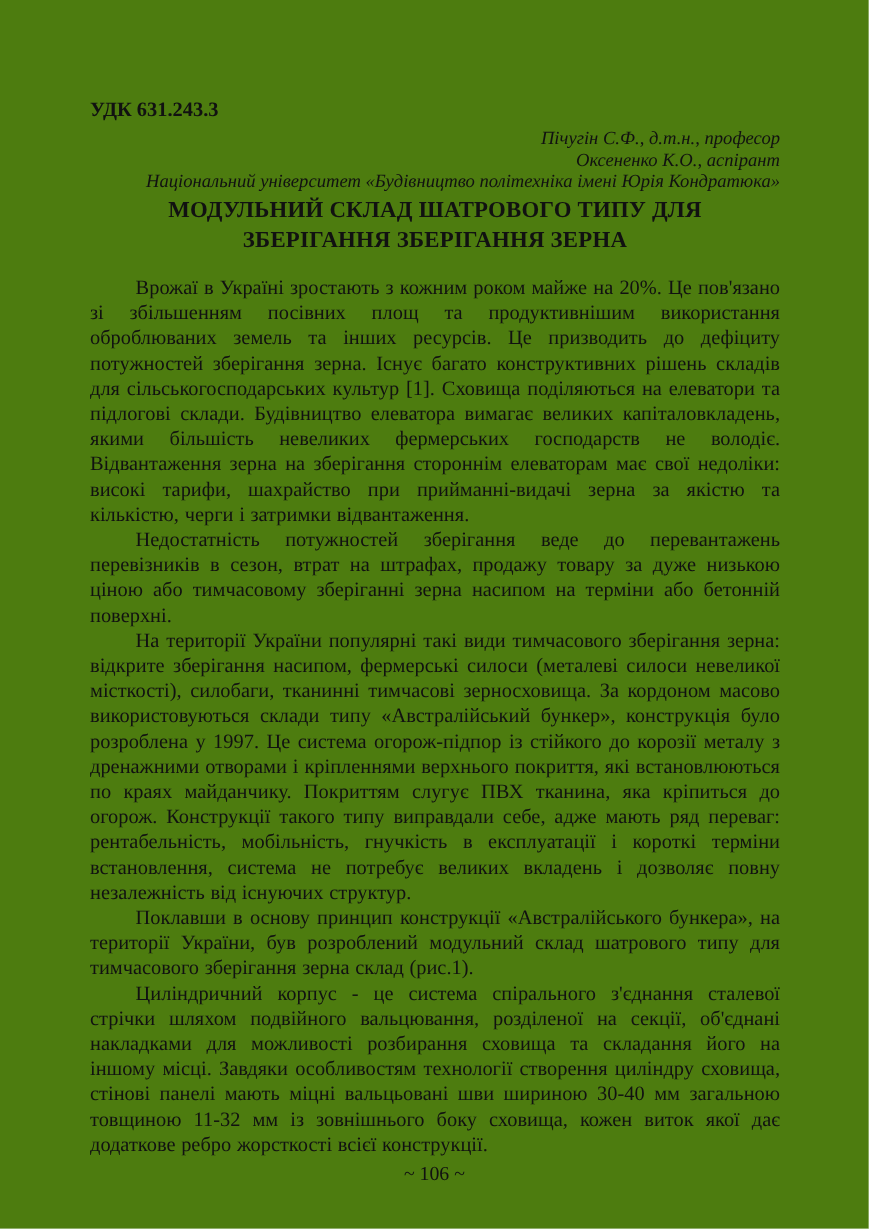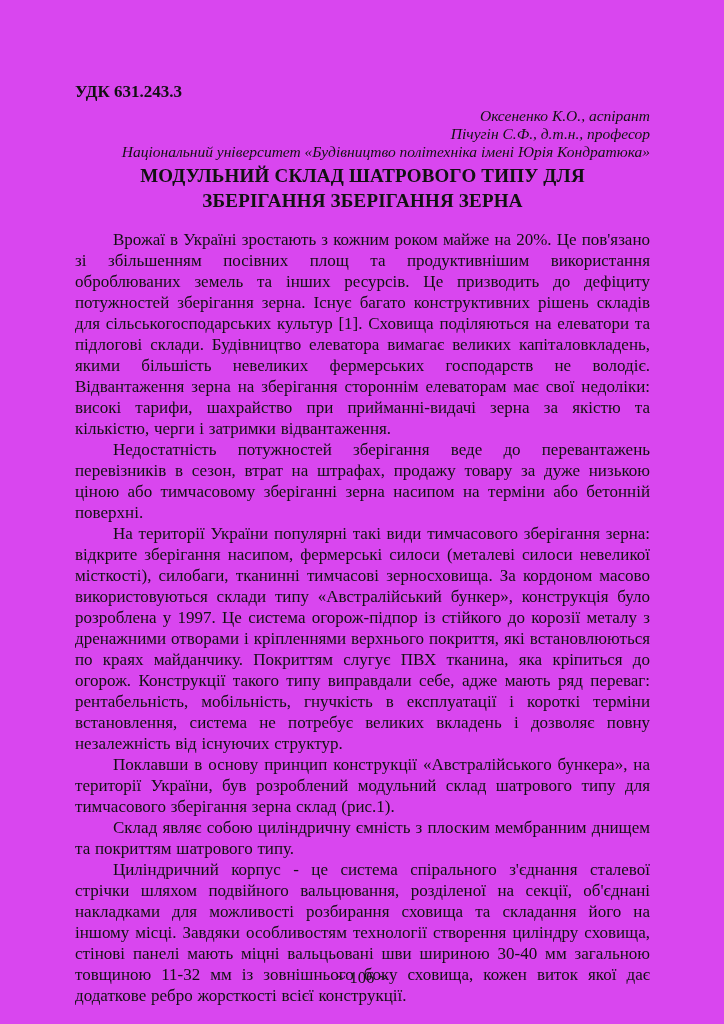--- a/index.html
+++ b/index.html
@@ -4,21 +4,21 @@
 <style>
   html, body {
     margin: 0;
     padding: 0;
     background: #ffffff;
   }
   .page {
     position: relative;
     width: 724px;
     height: 1024px;
-    background: #d946ef;
+    background: #4d7c0f;
     color: #111111;
     font-family: "Liberation Serif", "DejaVu Serif", serif;
     box-sizing: border-box;
     padding: 82px 74px 0 75px;
     overflow: hidden;
   }
   .udc {
     font-weight: bold;
     font-size: 17px;
     line-height: 20px;
@@ -61,34 +61,33 @@
   }
 </style>
 </head>
 <body>
 
 <div class="page">
 
   <div class="udc">УДК 631.243.3</div>
 
   <div class="authors">
+    <div>Пічугін С.Ф., д.т.н., професор</div>
     <div>Оксененко К.О., аспірант</div>
-    <div>Пічугін С.Ф., д.т.н., професор</div>
     <div>Національний університет «Будівництво політехніка імені Юрія Кондратюка»</div>
   </div>
 
   <h1 class="title">
     <span>МОДУЛЬНИЙ СКЛАД ШАТРОВОГО ТИПУ ДЛЯ</span><br>
     <span>ЗБЕРІГАННЯ ЗБЕРІГАННЯ ЗЕРНА</span>
   </h1>
 
   <div class="body-text">
     <p>Врожаї в Україні зростають з кожним роком майже на 20%. Це пов'язано зі збільшенням посівних площ та продуктивнішим використання оброблюваних земель та інших ресурсів. Це призводить до дефіциту потужностей зберігання зерна. Існує багато конструктивних рішень складів для сільськогосподарських культур [1]. Сховища поділяються на елеватори та підлогові склади. Будівництво елеватора вимагає великих капіталовкладень, якими більшість невеликих фермерських господарств не володіє. Відвантаження зерна на зберігання стороннім елеваторам має свої недоліки: високі тарифи, шахрайство при прийманні-видачі зерна за якістю та кількістю, черги і затримки відвантаження.</p>
     <p>Недостатність потужностей зберігання веде до перевантажень перевізників в сезон, втрат на штрафах, продажу товару за дуже низькою ціною або тимчасовому зберіганні зерна насипом на терміни або бетонній поверхні.</p>
     <p>На території України популярні такі види тимчасового зберігання зерна: відкрите зберігання насипом, фермерські силоси (металеві силоси невеликої місткості), силобаги, тканинні тимчасові зерносховища. За кордоном масово використовуються склади типу «Австралійський бункер», конструкція було розроблена у 1997. Це система огорож-підпор із стійкого до корозії металу з дренажними отворами і кріпленнями верхнього покриття, які встановлюються по краях майданчику. Покриттям слугує ПВХ тканина, яка кріпиться до огорож. Конструкції такого типу виправдали себе, адже мають ряд переваг: рентабельність, мобільність, гнучкість в експлуатації і короткі терміни встановлення, система не потребує великих вкладень і дозволяє повну незалежність від існуючих структур.</p>
     <p>Поклавши в основу принцип конструкції «Австралійського бункера», на території України, був розроблений модульний склад шатрового типу для тимчасового зберігання зерна склад (рис.1).</p>
-    <p>Склад являє собою циліндричну ємність з плоским мембранним днищем та покриттям шатрового типу.</p>
     <p>Циліндричний корпус - це система спірального з'єднання сталевої стрічки шляхом подвійного вальцювання, розділеної на секції, об'єднані накладками для можливості розбирання сховища та складання його на іншому місці. Завдяки особливостям технології створення циліндру сховища, стінові панелі мають міцні вальцьовані шви шириною 30-40 мм загальною товщиною 11-32 мм із зовнішнього боку сховища, кожен виток якої дає додаткове ребро жорсткості всієї конструкції.</p>
   </div>
 
   <div class="footer">~ 106 ~</div>
 
 </div>
 
 </body></html>

